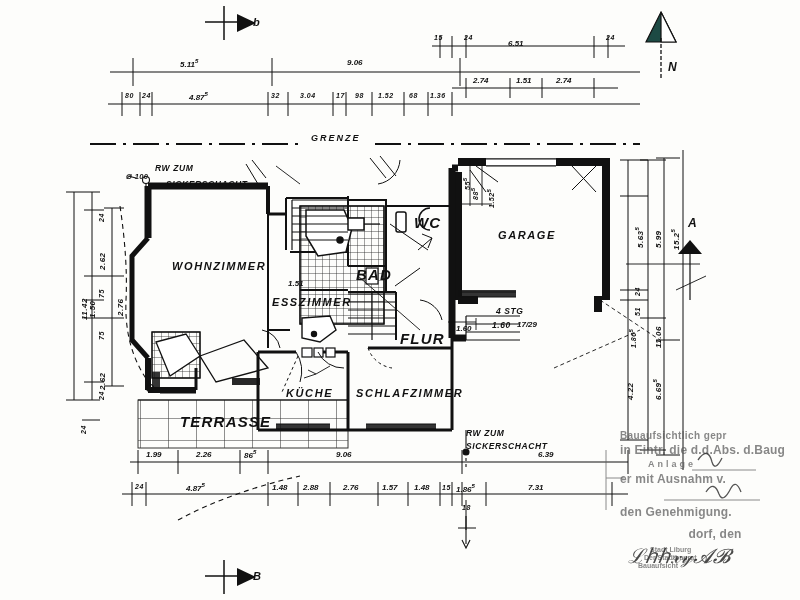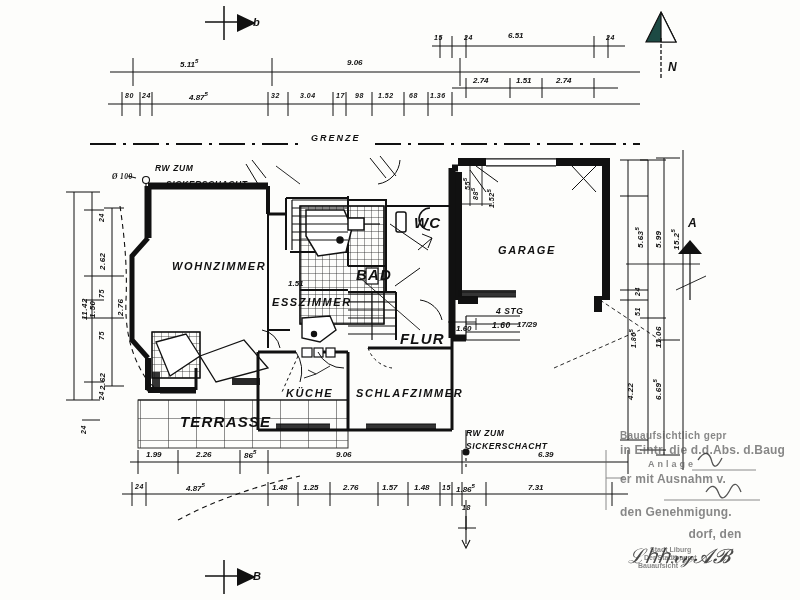--- a/index.html
+++ b/index.html
@@ -357,24 +357,24 @@
 
 <div class="lbl grenze" style="left:311px;top:133px;">GRENZE</div>
 
 <div class="lbl room" style="left:172px;top:260px;">WOHNZIMMER</div>
 <div class="lbl room" style="left:272px;top:296px;">ESSZIMMER</div>
 <div class="lbl room" style="left:286px;top:387px;">KÜCHE</div>
 <div class="lbl room" style="left:356px;top:387px;">SCHLAFZIMMER</div>
 <div class="lbl room-sm" style="left:356px;top:266px;">BAD</div>
 <div class="lbl room-sm" style="left:414px;top:214px;">WC</div>
 <div class="lbl room-sm" style="left:400px;top:330px;">FLUR</div>
-<div class="lbl room" style="left:498px;top:244px;text-align:right;">GARAGE</div>
+<div class="lbl room" style="left:498px;top:229px;text-align:right;">GARAGE</div>
 <div class="lbl room-sm" style="left:180px;top:413px;">TERRASSE</div>
 
-<div class="lbl note-sm" style="left:112px;top:172px;font-family:Liberation Serif, serif;">Ø 100</div>
+<div class="lbl note-sm" style="left:126px;top:172px;">Ø 100</div>
 <div class="lbl note" style="left:155px;top:163px;">RW ZUM</div>
 <div class="lbl note" style="left:166px;top:179px;">SICKERSCHACHT</div>
 
 <div class="lbl note" style="left:466px;top:428px;">RW ZUM</div>
 <div class="lbl note" style="left:466px;top:441px;">SICKERSCHACHT</div>
 
 <div class="lbl note" style="left:496px;top:306px;">4 STG</div>
 <div class="lbl note" style="left:492px;top:320px;">1.60</div>
 <div class="lbl dim" style="left:456px;top:324px;">1.60</div>
 <div class="lbl dim" style="left:517px;top:320px;">17/29</div>
@@ -395,21 +395,21 @@
 <div class="lbl dim-sm" style="left:271px;top:92px;">32</div>
 <div class="lbl dim-sm" style="left:300px;top:92px;">3.04</div>
 <div class="lbl dim-sm" style="left:336px;top:92px;">17</div>
 <div class="lbl dim-sm" style="left:355px;top:92px;">98</div>
 <div class="lbl dim-sm" style="left:378px;top:92px;">1.52</div>
 <div class="lbl dim-sm" style="left:409px;top:92px;">68</div>
 <div class="lbl dim-sm" style="left:430px;top:92px;">1.36</div>
 
 <div class="lbl dim-sm" style="left:434px;top:34px;">15</div>
 <div class="lbl dim-sm" style="left:464px;top:34px;">24</div>
-<div class="lbl dim" style="left:508px;top:31px;">6.51</div>
+<div class="lbl dim" style="left:508px;top:39px;">6.51</div>
 <div class="lbl dim-sm" style="left:606px;top:34px;">24</div>
 
 <div class="lbl dim" style="left:473px;top:76px;">2.74</div>
 <div class="lbl dim" style="left:516px;top:76px;">1.51</div>
 <div class="lbl dim" style="left:556px;top:76px;">2.74</div>
 
 <div class="lbl dim-v" style="left:80px;top:320px;">11.42</div>
 <div class="lbl dim-v-sm" style="left:98px;top:222px;">24</div>
 <div class="lbl dim-v" style="left:98px;top:270px;">2.62</div>
 <div class="lbl dim-v-sm" style="left:98px;top:298px;">75</div>
@@ -454,21 +454,21 @@
   <span>86</span><span class="sup">5</span>
 </div>
 <div class="lbl dim" style="left:336px;top:450px;">9.06</div>
 <div class="lbl dim" style="left:538px;top:450px;">6.39</div>
 
 <div class="lbl dim-sm" style="left:135px;top:483px;">24</div>
 <div class="lbl dim" style="left:186px;top:482px;">
   <span>4.87</span><span class="sup">5</span>
 </div>
 <div class="lbl dim" style="left:272px;top:483px;">1.48</div>
-<div class="lbl dim" style="left:303px;top:483px;">1.25</div>
+<div class="lbl dim" style="left:303px;top:483px;">2.88</div>
 <div class="lbl dim" style="left:343px;top:483px;">2.76</div>
 <div class="lbl dim" style="left:382px;top:483px;">1.57</div>
 <div class="lbl dim" style="left:414px;top:483px;">1.48</div>
 <div class="lbl dim-sm" style="left:442px;top:484px;">15</div>
 <div class="lbl dim" style="left:456px;top:483px;">
   <span>1.86</span><span class="sup">5</span>
 </div>
 <div class="lbl dim" style="left:528px;top:483px;">7.31</div>
 <div class="lbl dim-sm" style="left:462px;top:504px;">18</div>
 

